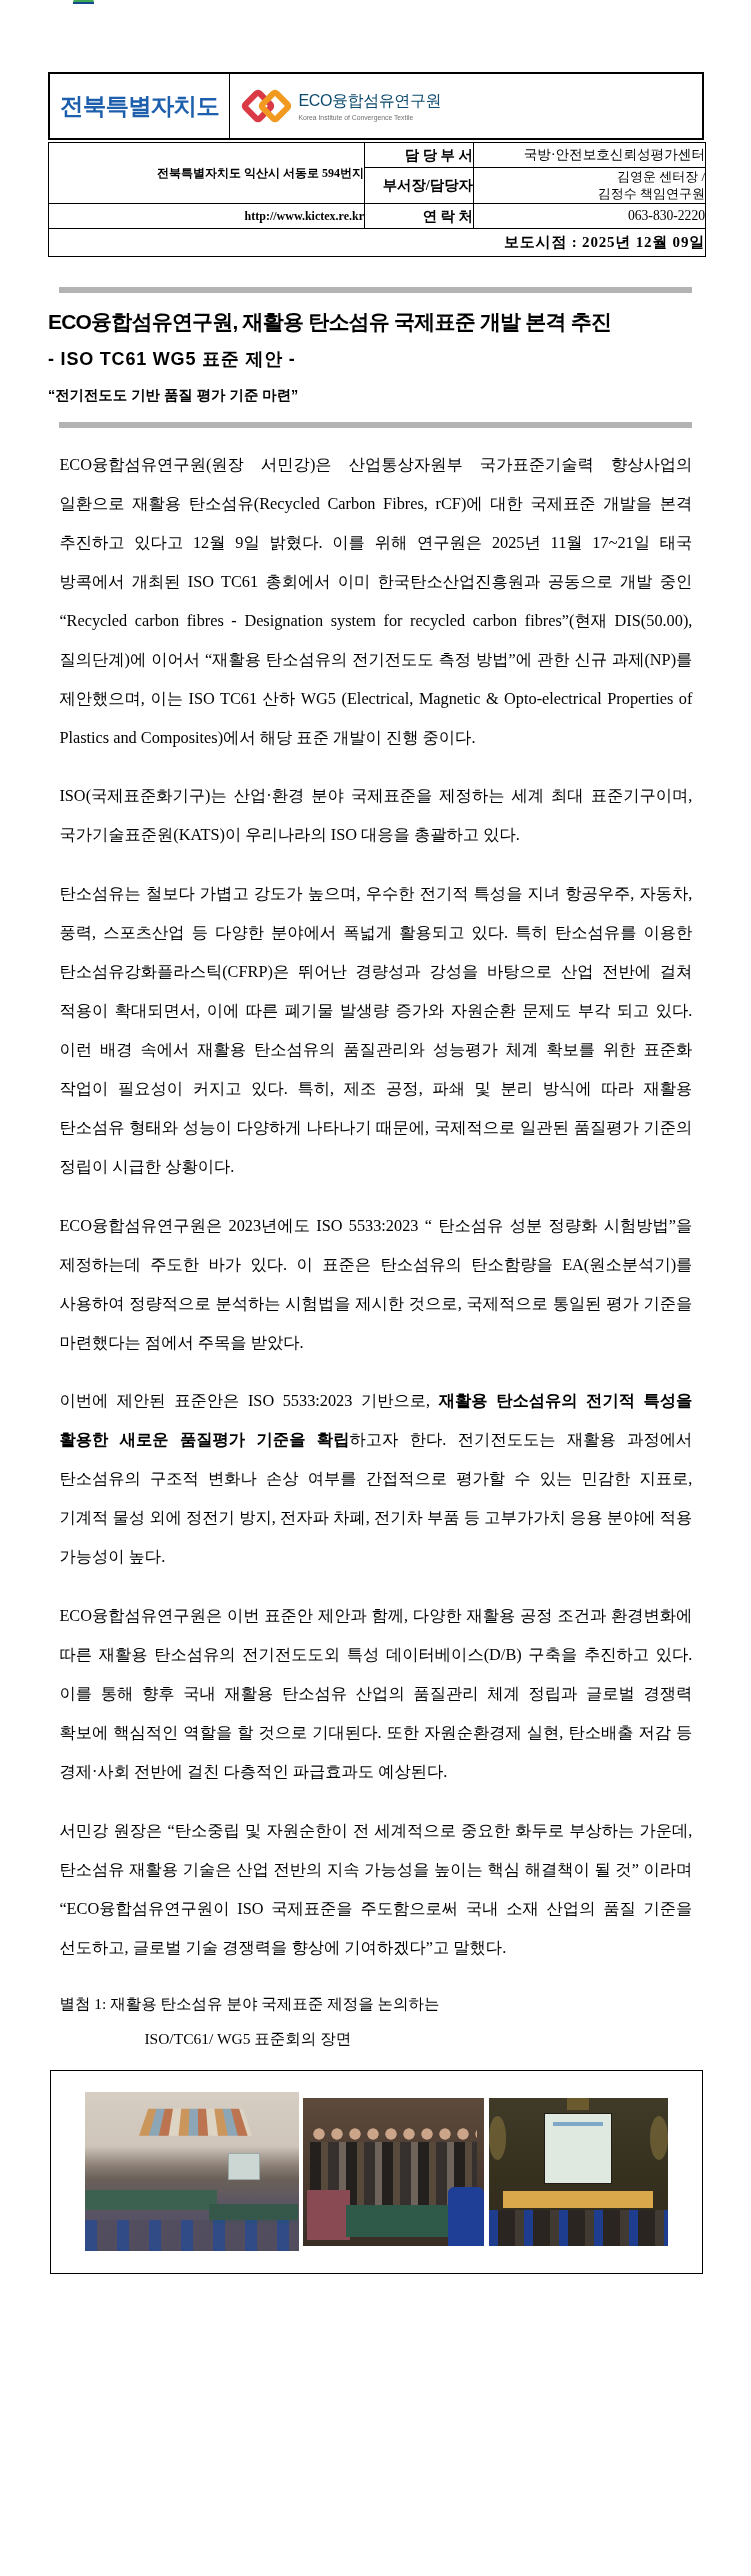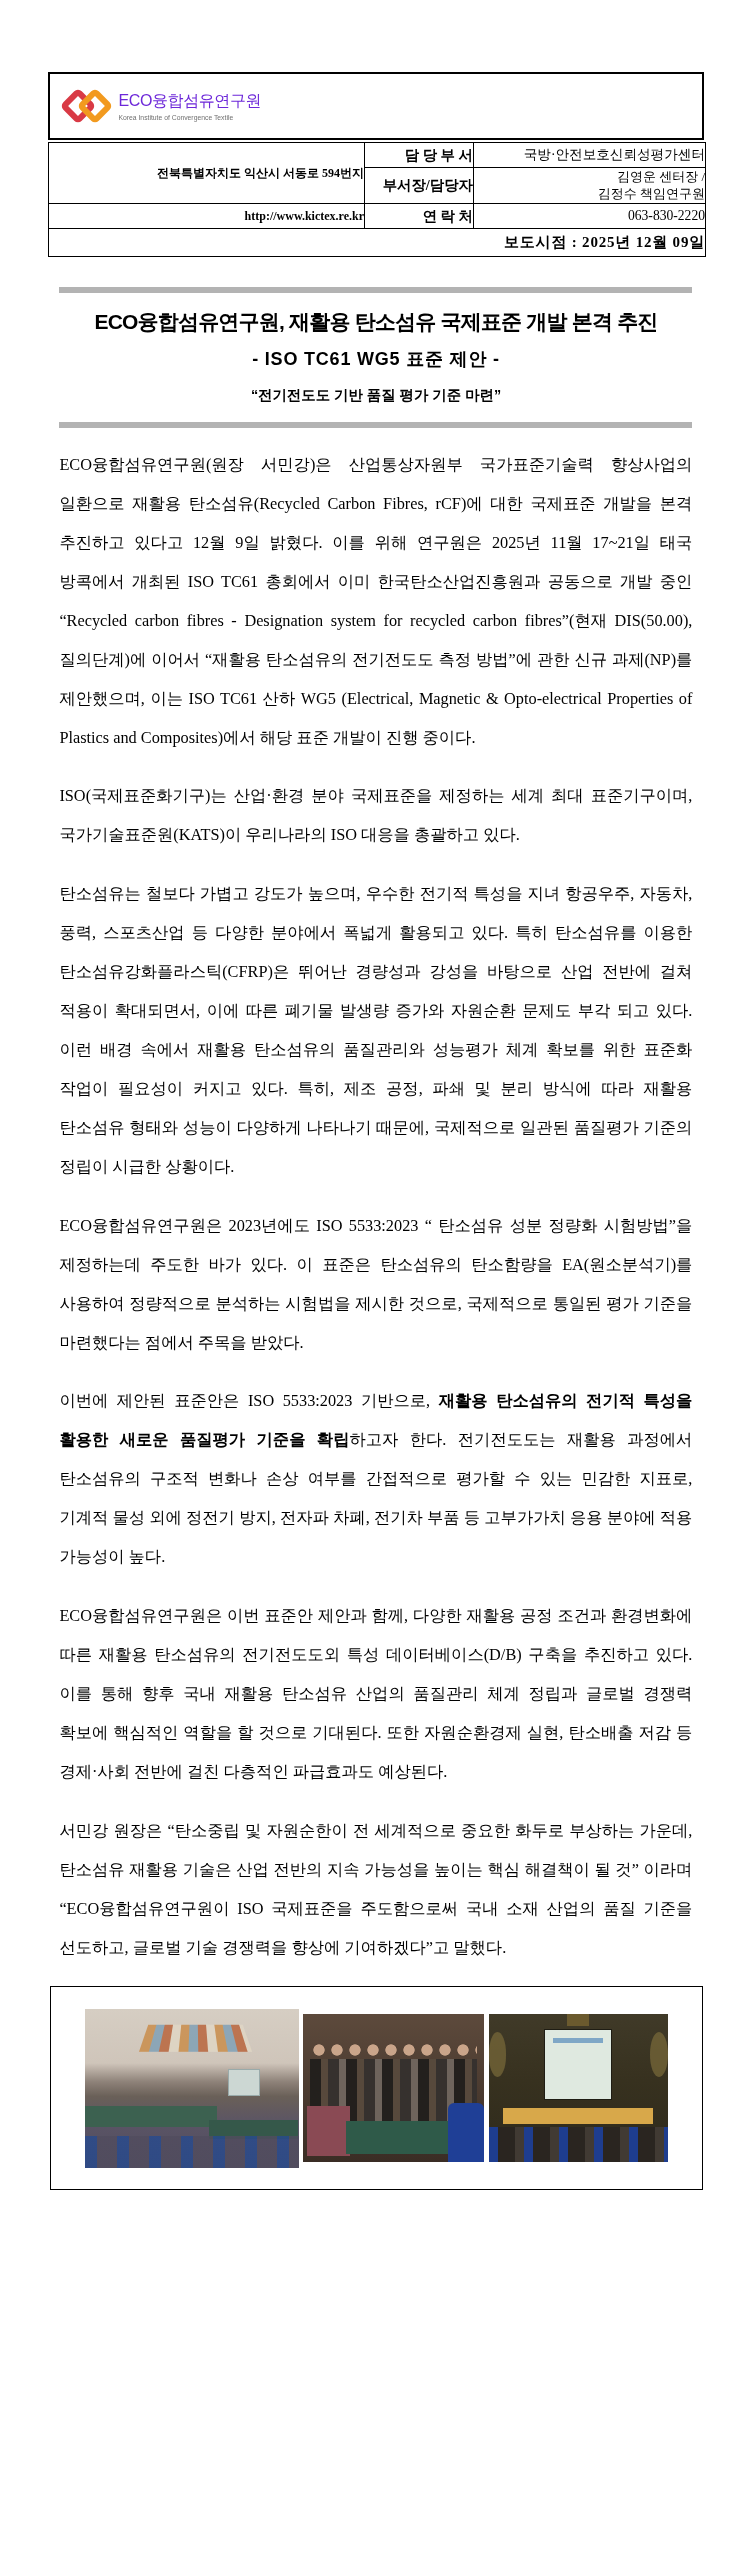--- a/index.html
+++ b/index.html
@@ -24,41 +24,41 @@
           font-size:39px; letter-spacing:10.6px; white-space:nowrap; padding-left:9px; }
 
   .eco-logo { display:flex; align-items:center; gap:7.6px; }
   .eco-mark { position:relative; width:47px; height:47px; flex:0 0 47px; }
   .eco-d { position:absolute; width:26px; height:26px; transform:rotate(45deg); border-radius:5.3px; }
   .eco-d.red { left:1.5px; top:10.6px; border:6.8px solid transparent;
                border-image:linear-gradient(135deg,#d92545,#e8603a) 1; background:transparent;
                border:6.8px solid #d93a45; }
   .eco-d.orange { left:18px; top:10.6px; border:6.8px solid #f29a1f; }
   .eco-text .l1 { font-family:"Liberation Sans","DejaVu Sans",sans-serif; font-size:16px;
-                  color:#6d28d9; letter-spacing:-0.4px; }
+                  color:#0c4a6e; letter-spacing:-0.4px; }
   .eco-text .l2 { font-family:"Liberation Sans","DejaVu Sans",sans-serif; font-size:6.8px; color:#707070; margin-top:1.5px; }
 
   
   table.info { width:656px; border-collapse:collapse; margin-top:2.3px; table-layout:fixed; }
   table.info td { border:1.5px solid #000; text-align:right; vertical-align:middle; }
   td.addr { width:316px; font-weight:bold; font-size:12px; }
   td.lbl  { width:109px; font-weight:bold; font-size:14.4px; }
   td.val  { width:232px; font-size:13.6px; }
   tr.r1 td { height:25px; }
   tr.r2 td { height:36px; }
   tr.r3 td { height:25px; }
   td.date { height:28px; font-weight:bold; font-size:15px; letter-spacing:0.8px; }
   .val2line { line-height:16.7px; font-size:13px; }
 
   
   .grule { width:633px; height:6px; background:#b3b3b3; margin-left:11.4px; }
   .grule.g1 { margin-top:30px; }
 
   
-  .titleblock { text-align:center; padding:10.6px 0 12px 0; font-family:"Liberation Sans","DejaVu Sans",sans-serif; }
+  .titleblock { padding:10.6px 0 12px 0; font-family:"Liberation Sans","DejaVu Sans",sans-serif; }
   .t1 { font-size:21px; font-weight:bold; letter-spacing:-0.8px; line-height:35px; }
   .t2 { font-size:18px; font-weight:bold; letter-spacing:0.8px; line-height:41px; }
   .t3 { font-size:14.4px; font-weight:bold; line-height:30px; }
 
   
   .bodytext { width:633px; margin:16.7px 0 0 11.4px; font-size:16.3px; line-height:39px;
               text-align:justify; word-break:keep-all; }
   .bodytext p { margin-bottom:19.7px; }
   .bodytext .bold { font-weight:bold; }
 
@@ -99,20 +99,24 @@
   .p3 .fl { position:absolute; left:0; top:12%; width:10%; height:30%; background:#7a6b3a; border-radius:50%; opacity:.7; }
   .p3 .fr { position:absolute; right:0; top:12%; width:10%; height:30%; background:#7a6b3a; border-radius:50%; opacity:.7; }
 </style>
 </head>
 <body>
 
 <div class="page">
   <div class="inner">
 
     <div class="banner">
+      <div class="cell c1">
+        <span class="jb-logo">전북특별자치도</span>
+        <span class="jb-arc"></span>
+      </div>
       <div class="cell c3">
         <div class="eco-logo">
           <div class="eco-mark">
             <span class="eco-d red"></span>
             <span class="eco-d orange"></span>
           </div>
           <div class="eco-text">
             <div class="l1">ECO융합섬유연구원</div>
             <div class="l2">Korea Institute of Convergence Textile</div>
           </div>
@@ -160,20 +164,24 @@
     <div class="bodytext">
       <p>ECO융합섬유연구원(원장 서민강)은 산업통상자원부 국가표준기술력 향상사업의 일환으로 재활용 탄소섬유(Recycled Carbon Fibres, rCF)에 대한 국제표준 개발을 본격 추진하고 있다고 12월 9일 밝혔다. 이를 위해 연구원은 2025년 11월 17~21일 태국 방콕에서 개최된 ISO TC61 총회에서 이미 한국탄소산업진흥원과 공동으로 개발 중인 “Recycled carbon fibres - Designation system for recycled carbon fibres”(현재 DIS(50.00), 질의단계)에 이어서 “재활용 탄소섬유의 전기전도도 측정 방법”에 관한 신규 과제(NP)를 제안했으며, 이는 ISO TC61 산하 WG5 (Electrical, Magnetic &amp; Opto-electrical Properties of Plastics and Composites)에서 해당 표준 개발이 진행 중이다.</p>
       <p>ISO(국제표준화기구)는 산업·환경 분야 국제표준을 제정하는 세계 최대 표준기구이며, 국가기술표준원(KATS)이 우리나라의 ISO 대응을 총괄하고 있다.</p>
       <p>탄소섬유는 철보다 가볍고 강도가 높으며, 우수한 전기적 특성을 지녀 항공우주, 자동차, 풍력, 스포츠산업 등 다양한 분야에서 폭넓게 활용되고 있다. 특히 탄소섬유를 이용한 탄소섬유강화플라스틱(CFRP)은 뛰어난 경량성과 강성을 바탕으로 산업 전반에 걸쳐 적용이 확대되면서, 이에 따른 폐기물 발생량 증가와 자원순환 문제도 부각 되고 있다. 이런 배경 속에서 재활용 탄소섬유의 품질관리와 성능평가 체계 확보를 위한 표준화 작업이 필요성이 커지고 있다. 특히, 제조 공정, 파쇄 및 분리 방식에 따라 재활용 탄소섬유 형태와 성능이 다양하게 나타나기 때문에, 국제적으로 일관된 품질평가 기준의 정립이 시급한 상황이다.</p>
       <p>ECO융합섬유연구원은 2023년에도 ISO 5533:2023 “ 탄소섬유 성분 정량화 시험방법”을 제정하는데 주도한 바가 있다. 이 표준은 탄소섬유의 탄소함량을 EA(원소분석기)를 사용하여 정량적으로 분석하는 시험법을 제시한 것으로, 국제적으로 통일된 평가 기준을 마련했다는 점에서 주목을 받았다.</p>
       <p><span>이번에 제안된 표준안은 ISO 5533:2023 기반으로, </span><span class="bold">재활용 탄소섬유의 전기적 특성을 활용한 새로운 품질평가 기준을 확립</span><span>하고자 한다. 전기전도도는 재활용 과정에서 탄소섬유의 구조적 변화나 손상 여부를 간접적으로 평가할 수 있는 민감한 지표로, 기계적 물성 외에 정전기 방지, 전자파 차폐, 전기차 부품 등 고부가가치 응용 분야에 적용 가능성이 높다.</span></p>
       <p>ECO융합섬유연구원은 이번 표준안 제안과 함께, 다양한 재활용 공정 조건과 환경변화에 따른 재활용 탄소섬유의 전기전도도외 특성 데이터베이스(D/B) 구축을 추진하고 있다. 이를 통해 향후 국내 재활용 탄소섬유 산업의 품질관리 체계 정립과 글로벌 경쟁력 확보에 핵심적인 역할을 할 것으로 기대된다. 또한 자원순환경제 실현, 탄소배출 저감 등 경제·사회 전반에 걸친 다층적인 파급효과도 예상된다.</p>
       <p>서민강 원장은 “탄소중립 및 자원순한이 전 세계적으로 중요한 화두로 부상하는 가운데, 탄소섬유 재활용 기술은 산업 전반의 지속 가능성을 높이는 핵심 해결책이 될 것” 이라며  “ECO융합섬유연구원이 ISO 국제표준을 주도함으로써 국내 소재 산업의 품질 기준을 선도하고, 글로벌 기술 경쟁력을 향상에 기여하겠다”고 말했다.</p>
     </div>
 
+    <div class="attach">
+      <div class="a1">별첨 1: 재활용 탄소섬유 분야 국제표준 제정을 논의하는</div>
+      <div class="a2">ISO/TC61/ WG5 표준회의 장면</div>
+    </div>
 
     <div class="photobox">
       <div class="photo p1">
         <span class="tiles"></span>
         <span class="screen"></span>
         <span class="tableA"></span>
         <span class="tableB"></span>
         <span class="chairs"></span>
       </div>
       <div class="photo p2">

